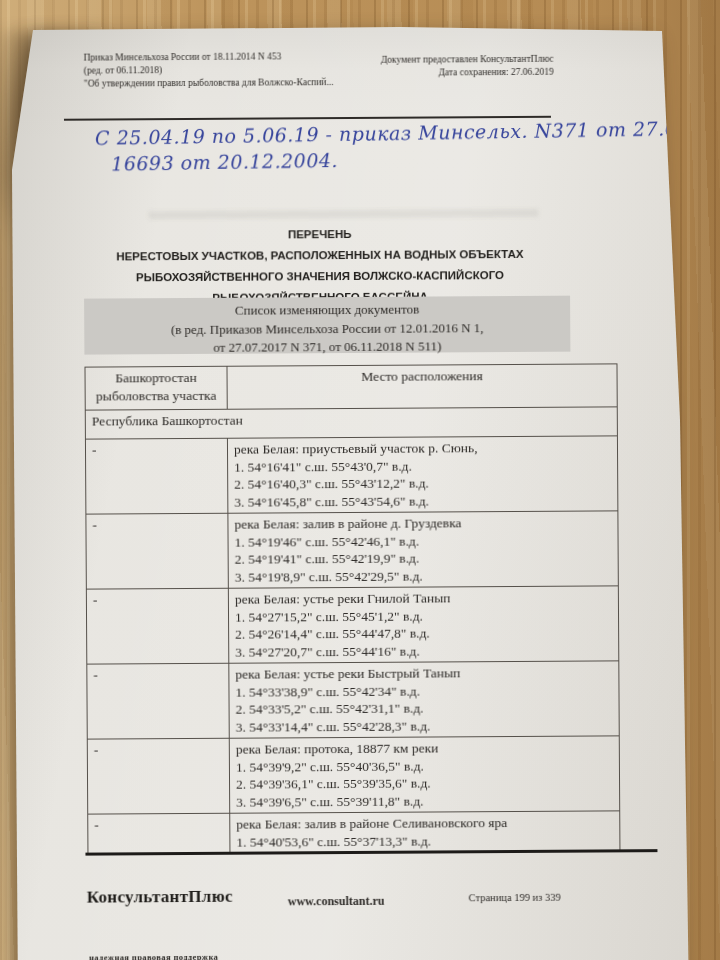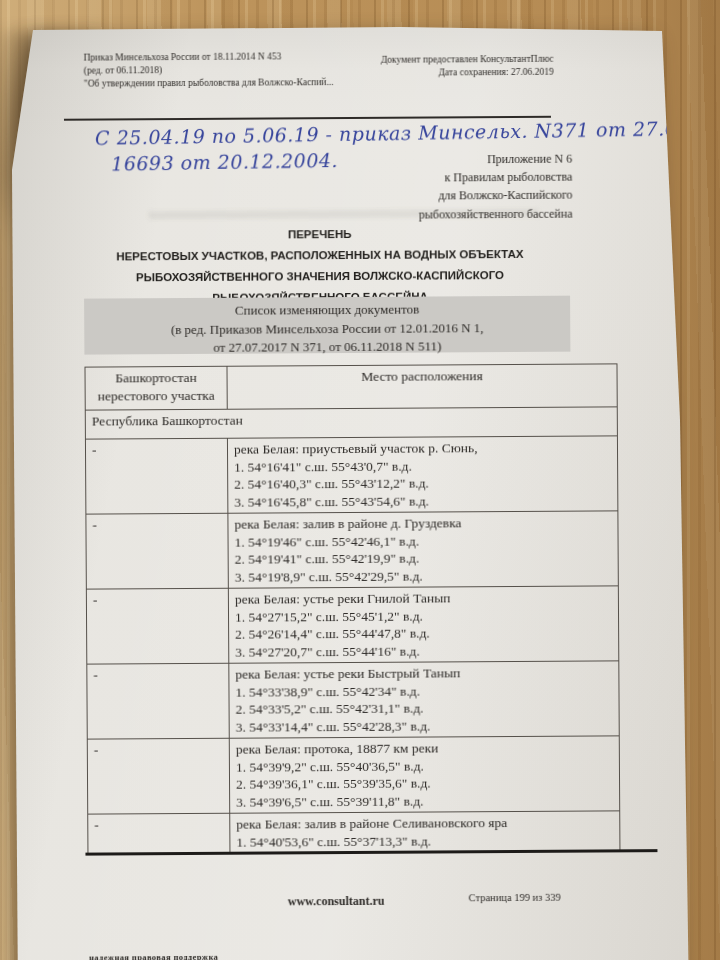--- a/index.html
+++ b/index.html
@@ -65,26 +65,20 @@
   <div class="abs hdr hdr-right" style="right:164px;top:54px;">
     <div>Документ предоставлен КонсультантПлюс</div>
     <div>Дата сохранения: 27.06.2019</div>
   </div>
 
   <div class="abs rule1"></div>
 
   <div class="abs hand" style="left:97px;top:122px;">С 25.04.19 по 5.06.19 - приказ Минсельх. N371 от 27.07.17г</div>
   <div class="abs hand" style="left:113px;top:150px;">16693   от   20.12.2004.</div>
 
-  <div class="abs appendix">
-    <div>Приложение N 6</div>
-    <div>к Правилам рыболовства</div>
-    <div>для Волжско-Каспийского</div>
-    <div>рыбохозяйственного бассейна</div>
-  </div>
 
   <div class="abs ghost"></div>
 
   <div class="abs title">
     <div>ПЕРЕЧЕНЬ</div>
     <div>НЕРЕСТОВЫХ УЧАСТКОВ, РАСПОЛОЖЕННЫХ НА ВОДНЫХ ОБЪЕКТАХ</div>
     <div>РЫБОХОЗЯЙСТВЕННОГО ЗНАЧЕНИЯ ВОЛЖСКО-КАСПИЙСКОГО</div>
     <div>РЫБОХОЗЯЙСТВЕННОГО БАССЕЙНА</div>
   </div>
 
@@ -96,21 +90,21 @@
 
   <table class="abs main">
     <colgroup>
             <col style="width:142px">
             <col style="width:390px">
           </colgroup>
     <tbody>
             <tr class="hrow">
       <th class="c">
         <div>Башкортостан</div>
-        <div>нерестового участка</div>
+        <div>рыболовства участка</div>
       </th>
       <th class="c">Место расположения</th>
     </tr>
     <tr class="region">
       <td colspan="2">Республика Башкортостан</td>
     </tr>
     <tr class="data">
       <td>-</td>
       <td>
         <div>река Белая: приустьевый участок р. Сюнь,</div>
@@ -160,19 +154,20 @@
       <td>
         <div>река Белая: залив в районе Селивановского яра</div>
         <div>1. 54°40'53,6" с.ш. 55°37'13,3" в.д.</div>
       </td>
     </tr>
   </tbody>
         </table>
 
   <div class="abs rule2"></div>
 
+  <div class="abs brand">КонсультантПлюс</div>
   <div class="abs tagline">надежная правовая поддержка</div>
   <div class="abs url">www.consultant.ru</div>
   <div class="abs page">Страница 199 из 339</div>
 
 </div>
 </div>
 </div>
 
 </body></html>

